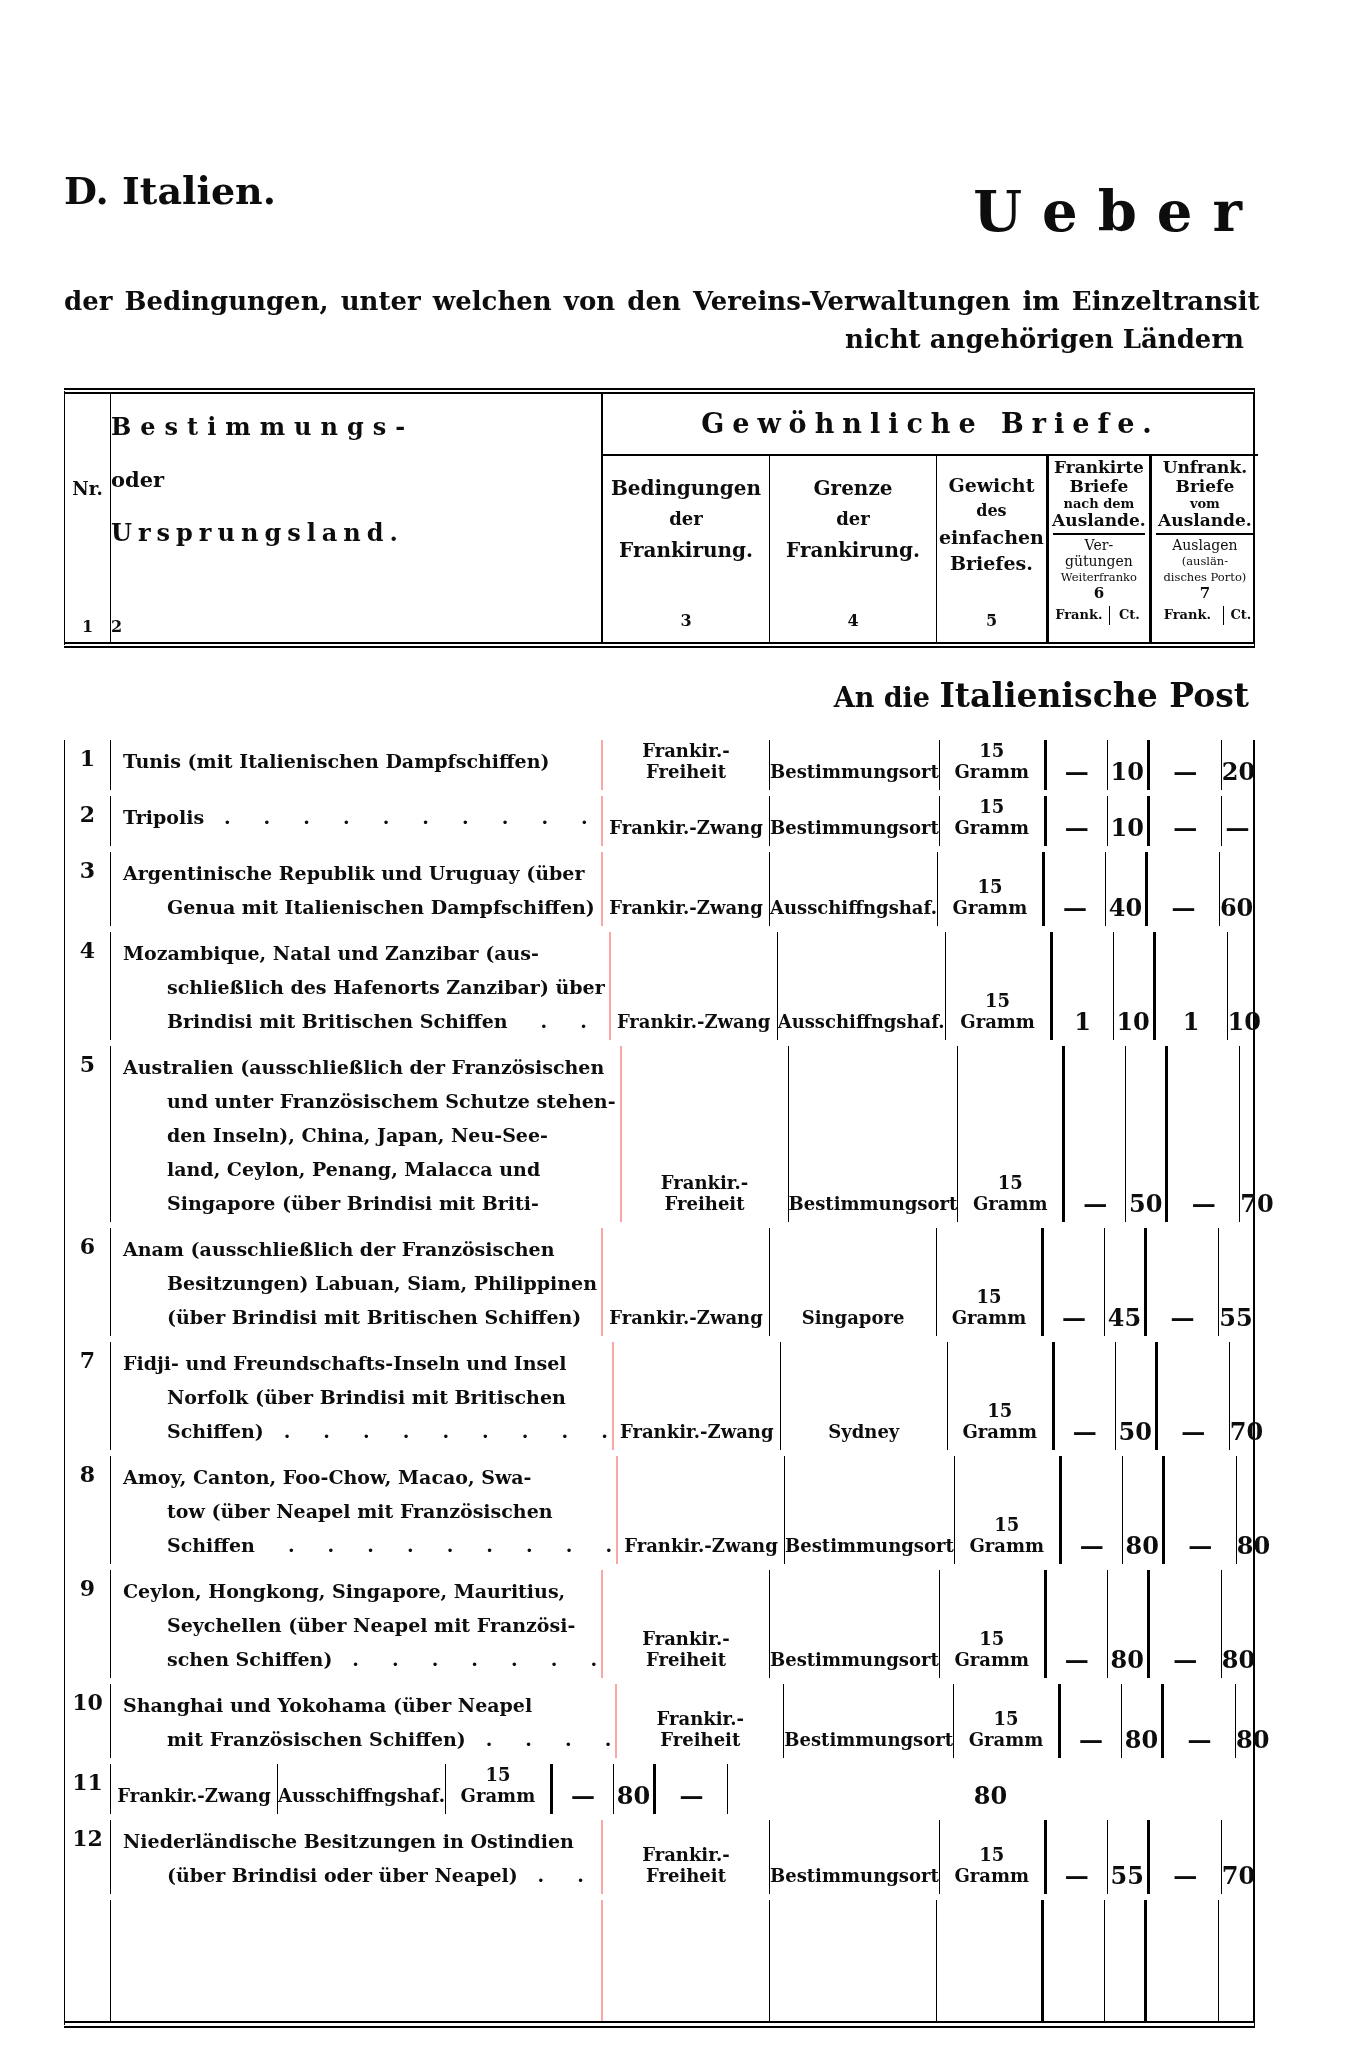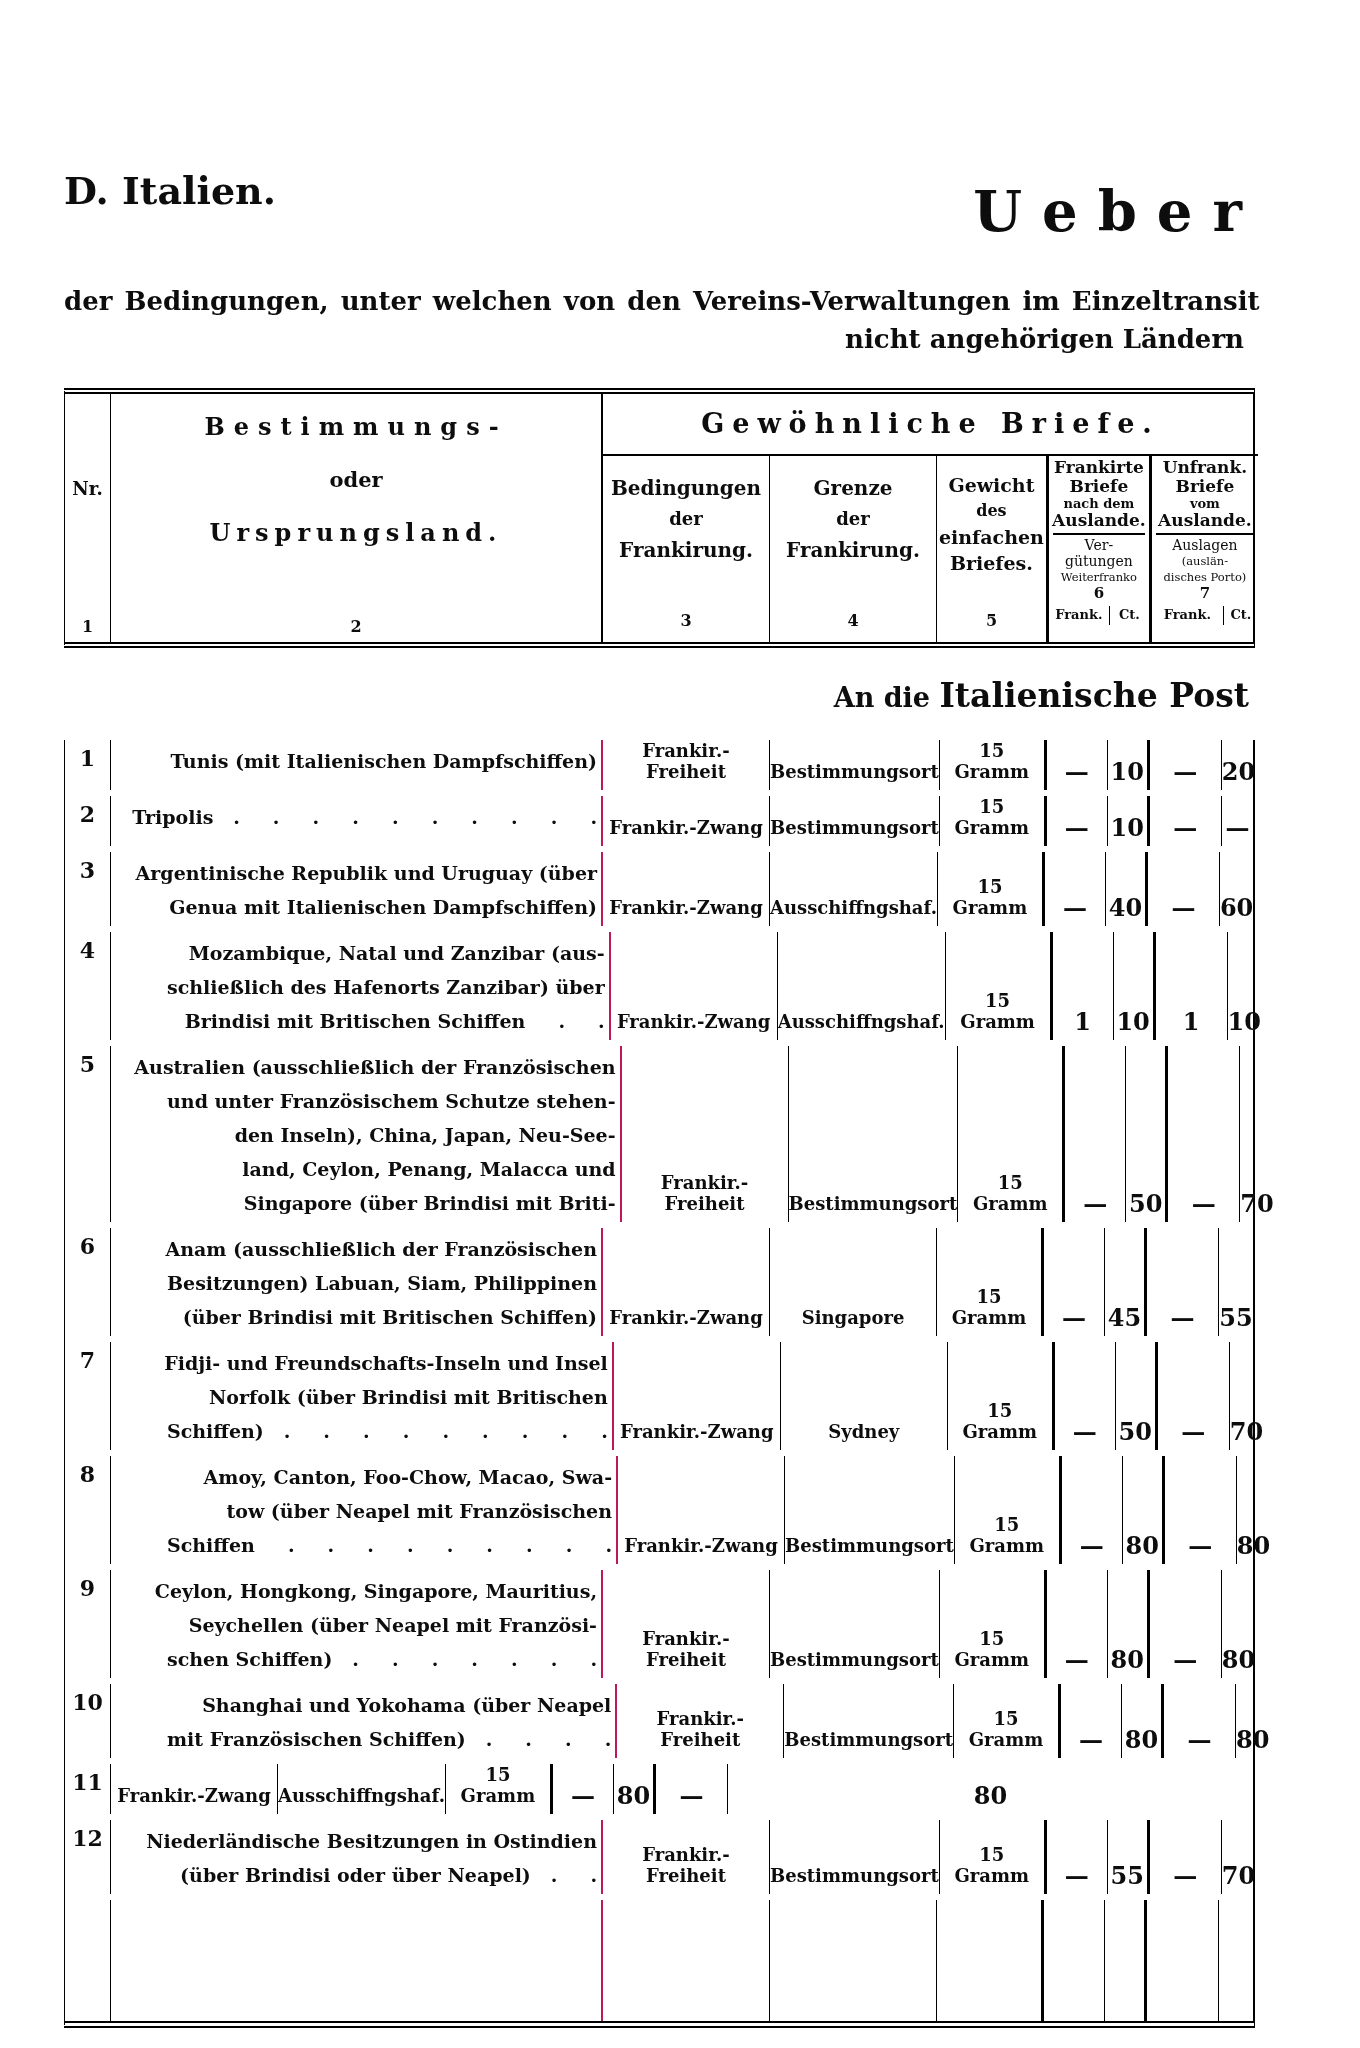--- a/index.html
+++ b/index.html
@@ -14,21 +14,21 @@
   .intro{position:absolute; left:64px; top:286px; width:1180px; text-align:right; font-weight:bold;}
   .intro .l1{font-size:26px; word-spacing:3px; margin-bottom:8px; white-space:nowrap;}
   .intro .l2{font-size:26px;}
   
   .table-wrap{position:absolute; left:64px; top:388px; width:1191px; height:1640px; display:flex; flex-direction:column; box-sizing:border-box;}
   .thead{
     height:260px; box-sizing:border-box; display:flex;
     border-top:6px double #000; border-bottom:6px double #000;
     border-left:1px solid #000; border-right:2px solid #000;
   }
-  .hc{box-sizing:border-box; display:flex; flex-direction:column; text-align:center;gap:40px;}
+  .hc{box-sizing:border-box; display:flex; flex-direction:column; gap:40px;}
   .hc-nr{flex:0 0 46px; border-right:1px solid #000; justify-content:space-between; align-items:center; padding:6px 0;}
   .hc-nr .lbl{font-size:18px; font-weight:bold; margin-top:78px;}
   .hc-dest{flex:0 0 492px; border-right:2px solid #000; justify-content:space-between; padding:18px 0 6px;}
   .dest-l1{font-size:24px; font-weight:bold; letter-spacing:9px;}
   .dest-l2{font-size:21px; font-weight:bold; margin-top:2px;}
   .dest-l3{font-size:24px; font-weight:bold; letter-spacing:6px;}
   .right-group{flex:1; display:flex; flex-direction:column;}
   .group-title{height:62px; box-sizing:border-box; border-bottom:2px solid #000; font-size:27px; font-weight:bold; letter-spacing:8px; text-align:center; line-height:60px; white-space:nowrap;}
   .subcols{flex:1; display:flex;}
   .sc{box-sizing:border-box; display:flex; flex-direction:column; justify-content:space-between; text-align:center; padding:14px 2px 4px;}
@@ -54,21 +54,21 @@
   .band{height:92px; box-sizing:border-box; text-align:right; padding:28px 6px 0 0;}
   .band .pre{font-size:27px; font-weight:bold;}
   .band .main{font-size:33px; font-weight:bold;}
   
   .tbody{flex:1; box-sizing:border-box; display:flex; flex-direction:column;
     border-left:1px solid #000; border-right:2px solid #000; border-bottom:7px double #000;}
   .brow{display:flex; align-items:stretch;}
   .brow.filler{flex:1;}
   .bc{box-sizing:border-box; display:flex; flex-direction:column; justify-content:flex-end;}
   .bc-nr{flex:0 0 46px; border-right:1px solid #000; justify-content:flex-start; text-align:center; font-size:22px; font-weight:bold; padding-top:5px;}
-  .bc-country{flex:0 0 492px; border-right:2px solid #be185d; justify-content:flex-start; padding:4px 4px 2px 12px;text-align:right;}
+  .bc-country{flex:0 0 492px; border-right:2px solid #fca5a5; justify-content:flex-start; padding:4px 4px 2px 12px;}
   .cline{font-size:19px; font-weight:bold; line-height:34px; white-space:pre;}
   .cline.cont{padding-left:44px;}
   .bc-cond{flex:0 0 167px; border-right:1px solid #000; text-align:center; font-size:18px; font-weight:bold; padding-bottom:8px;}
   .bc-limit{flex:0 0 167px; border-right:1px solid #000; text-align:center; font-size:18px; font-weight:bold; padding-bottom:8px;}
   .bc-weight{flex:0 0 107px; border-right:3px solid #000; text-align:center; font-size:18px; font-weight:bold; padding-bottom:8px;}
   .bc-ffr{flex:0 0 61px; border-right:1px solid #000; text-align:center; font-size:24px; font-weight:bold; padding-bottom:4px;}
   .bc-fct{flex:0 0 42px; border-right:3px solid #000; text-align:center; font-size:24px; font-weight:bold; padding-bottom:4px;}
   .bc-ufr{flex:0 0 72px; border-right:1px solid #000; text-align:center; font-size:24px; font-weight:bold; padding-bottom:4px;}
   .bc-uct{flex:1; text-align:center; font-size:24px; font-weight:bold; padding-bottom:4px;}
   .brow:not(.filler){margin-bottom:6px;}

